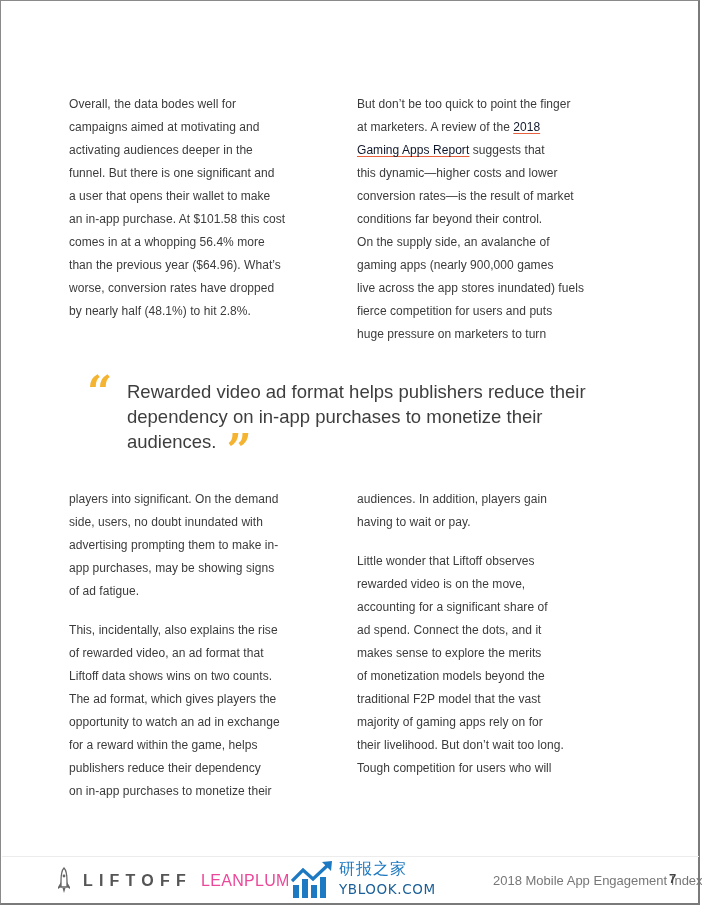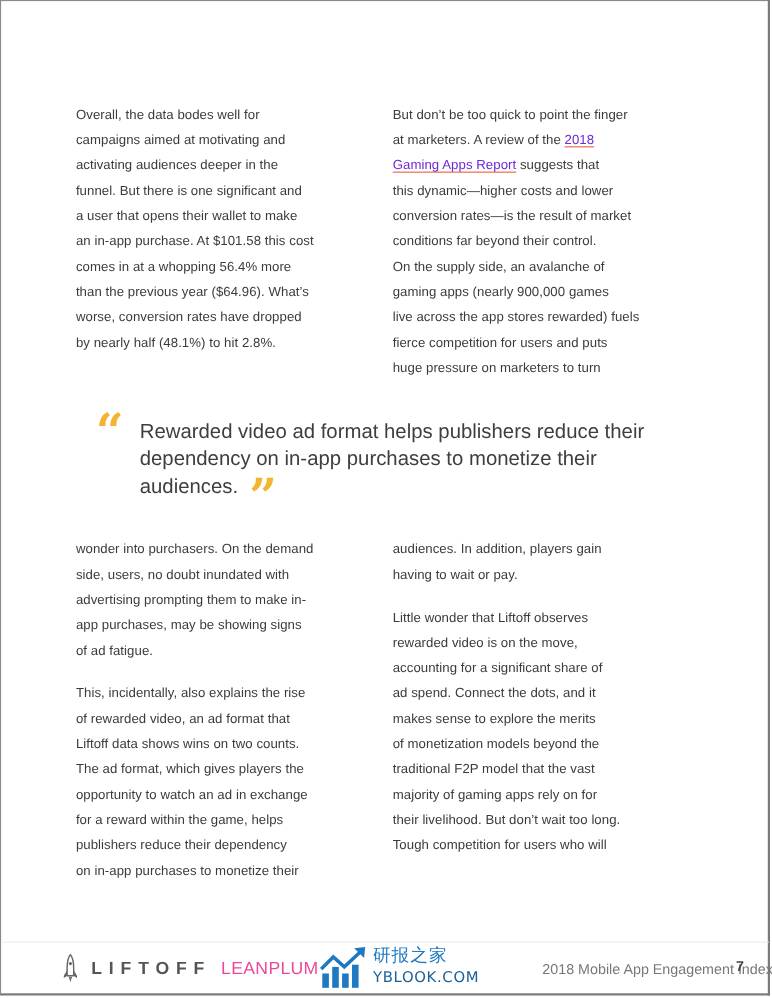--- a/index.html
+++ b/index.html
@@ -34,21 +34,21 @@
       letter-spacing: 0.05px;
       color: #3b3b3b;
     }
     .col .line { display: block; white-space: nowrap; }
     .col-tl { left: 68px; top: 92px; }
     .col-tr { left: 356px; top: 92px; }
     .col-bl { left: 68px; top: 487px; }
     .col-br { left: 356px; top: 487px; }
     .gap { height: 16px; }
     a.report-link {
-      color: #6d28d9;
+      color: #0f172a;
       text-decoration: underline;
       text-decoration-color: #e8603c;
       text-underline-offset: 2px;
     }
 
     .pullquote {
       position: absolute;
       left: 86px;
       top: 376px;
       width: 560px;
@@ -185,36 +185,36 @@
 
   <div class="col col-tr">
     <span class="line">But don’t be too quick to point the finger</span>
     <span class="line"><span>at marketers. A review of the </span><a class="report-link">2018</a></span>
     <span class="line"><a class="report-link">Gaming Apps Report</a><span> suggests that</span></span>
     <span class="line">this dynamic—higher costs and lower</span>
     <span class="line">conversion rates—is the result of market</span>
     <span class="line">conditions far beyond their control.</span>
     <span class="line">On the supply side, an avalanche of</span>
     <span class="line">gaming apps (nearly 900,000 games</span>
-    <span class="line">live across the app stores rewarded) fuels</span>
+    <span class="line">live across the app stores inundated) fuels</span>
     <span class="line">fierce competition for users and puts</span>
     <span class="line">huge pressure on marketers to turn</span>
   </div>
 
   <div class="pullquote">
     <span class="q-open">“</span>
     <div class="q-text">
       <span class="line" style="display:block">Rewarded video ad format helps publishers reduce their</span>
       <span class="line" style="display:block">dependency on in-app purchases to monetize their</span>
       <span style="display:block"><span>audiences.</span><span class="q-close">”</span></span>
     </div>
   </div>
 
   <div class="col col-bl">
-    <span class="line">wonder into purchasers. On the demand</span>
+    <span class="line">players into significant. On the demand</span>
     <span class="line">side, users, no doubt inundated with</span>
     <span class="line">advertising prompting them to make in-</span>
     <span class="line">app purchases, may be showing signs</span>
     <span class="line">of ad fatigue.</span>
     <div class="gap"></div>
     <span class="line">This, incidentally, also explains the rise</span>
     <span class="line">of rewarded video, an ad format that</span>
     <span class="line">Liftoff data shows wins on two counts.</span>
     <span class="line">The ad format, which gives players the</span>
     <span class="line">opportunity to watch an ad in exchange</span>

